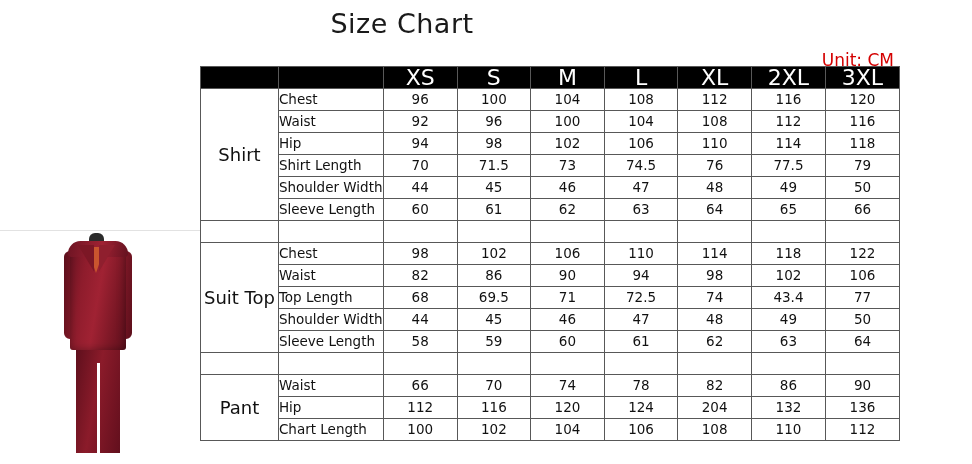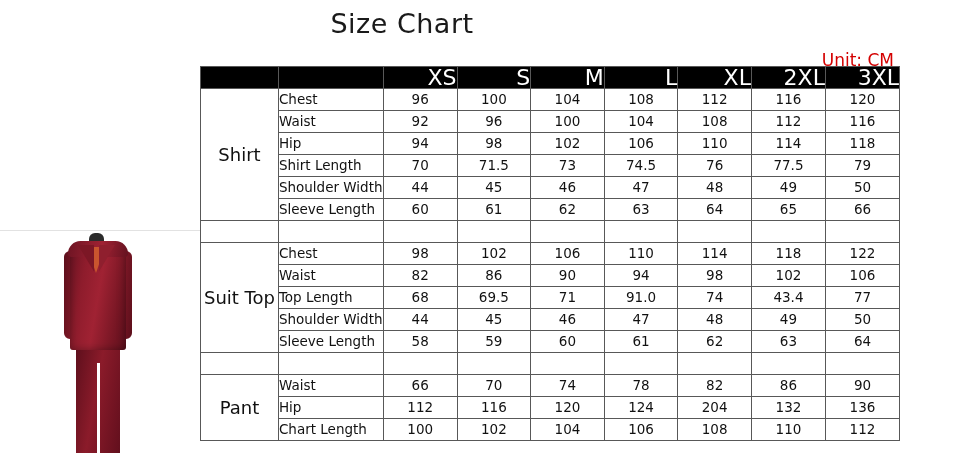--- a/index.html
+++ b/index.html
@@ -163,21 +163,21 @@
     font-weight: 400;
   }
   
   .hdr-row td {
     background: #000000;
     color: #ffffff;
     border: 1px solid #000000;
     height: 34px;
     line-height: 34px;
     font-size: 22px;
-    text-align: right;
+    text-align: center;
   }
   .hdr-blank {
     background: #000000 !important;
   }
 
   .group-label {
     width: 78px;
     text-align: center;
     font-size: 18px;
     font-weight: bold;
@@ -337,21 +337,21 @@
       <td class="val">94</td>
       <td class="val">98</td>
       <td class="val">102</td>
       <td class="val">106</td>
     </tr>
     <tr>
       <td class="metric">Top Length</td>
       <td class="val">68</td>
       <td class="val">69.5</td>
       <td class="val">71</td>
-      <td class="val">91.0</td>
+      <td class="val">72.5</td>
       <td class="val">74</td>
       <td class="val">43.4</td>
       <td class="val">77</td>
     </tr>
     <tr>
       <td class="metric">Shoulder Width</td>
       <td class="val">44</td>
       <td class="val">45</td>
       <td class="val">46</td>
       <td class="val">47</td>

